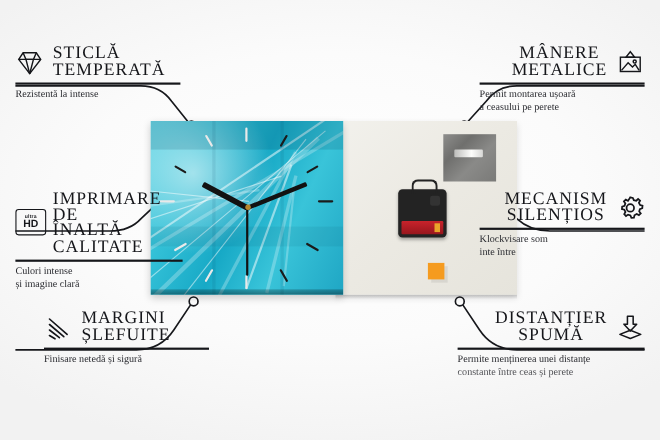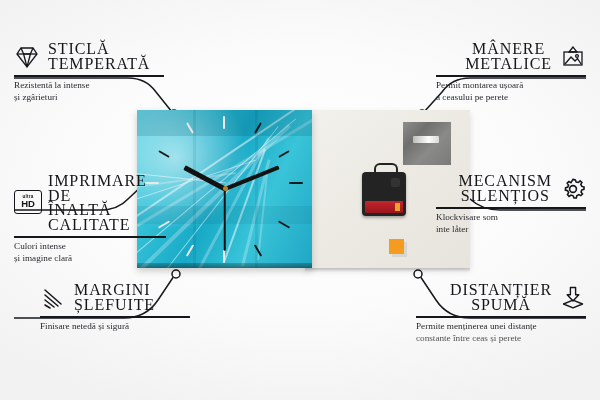--- a/index.html
+++ b/index.html
@@ -203,21 +203,20 @@
         </g>
           </svg>
       </span>
       <div>
         <div class="ttl">STICLĂ</div>
         <div class="ttl">TEMPERATĂ</div>
       </div>
     </div>
     <div class="rule"></div>
     <div class="sub">Rezistentă la intense</div>
-    <div class="sub" style="margin-top:0">și zgârieturi</div>
   </div>
 
   <div class="callout left" style="left:14px;top:174px;width:152px;">
     <div class="head">
       <span class="ico">
         <span class="hdbox">
           <span class="u">ultra</span>
           <span class="h">HD</span>
         </span>
       </span>
@@ -284,21 +283,21 @@
         <svg viewBox="0 0 26 26">
             <g fill="none" stroke="currentColor" stroke-width="1.6">
           <path d="M13 3.4 l2.3 .5 .9 2.1 2.2 .5 1.7-1.6 1.8 1.5 -1.1 2 1.1 2 2.2 .6 -.2 2.3 -2.2 .8 -.6 2.1 1.4 1.8 -1.7 1.6 -2-1 -2 1.1 -.5 2.2 -2.3 .1 -.9-2.2 -2.1-.7 -1.9 1.3 -1.6-1.7 1.1-2 -1-2 -2.2-.6 .2-2.3 2.2-.7 .7-2.1 -1.3-1.9 1.7-1.6 2 1.1 z"></path>
           <circle cx="13" cy="13" r="3.4"></circle>
         </g>
           </svg>
       </span>
     </div>
     <div class="rule"></div>
     <div class="sub">Klockvisare som</div>
-    <div class="sub" style="margin-top:0">inte låter</div>
+    <div class="sub" style="margin-top:0">inte între</div>
   </div>
 
   <div class="callout right" style="left:416px;top:283px;width:170px;">
     <div class="head">
       <div>
         <div class="ttl">DISTANȚIER</div>
         <div class="ttl">SPUMĂ</div>
       </div>
       <span class="ico">
         <svg viewBox="0 0 26 26">

